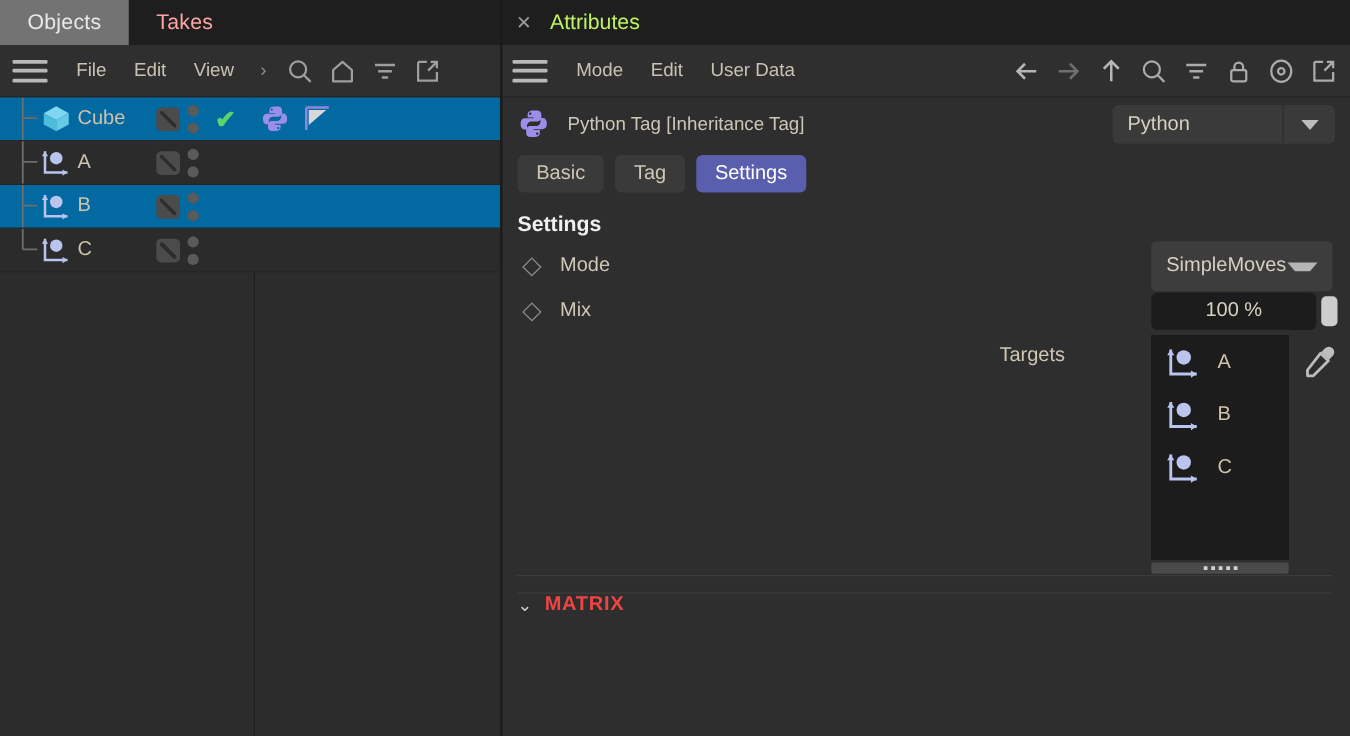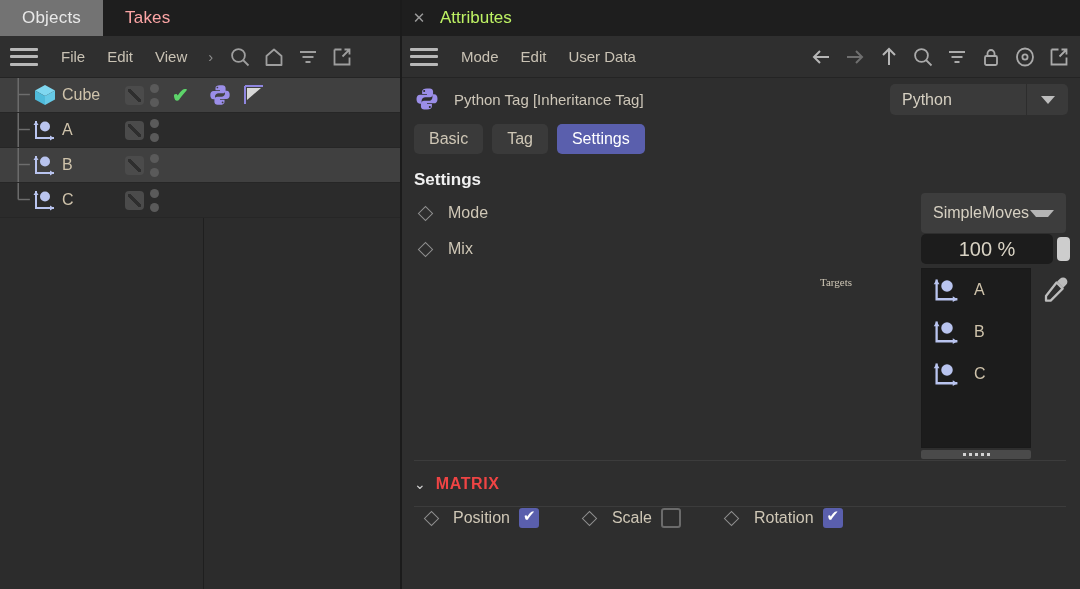--- a/index.html
+++ b/index.html
@@ -36,21 +36,21 @@
   .chev-right { color:#8d8d8d; font-size:15px; padding:0 10px; }
   .tbicon { width:34px; height:30px; display:flex; align-items:center; justify-content:center; }
   .tbicon svg { display:block; }
 
   .tree { flex:1; position:relative; background:#2c2c2c; }
   .col-sep { position:absolute; top:0; bottom:0; width:1px; background:#1f1f1f; }
   .row {
     position:relative; height:35px; display:flex; align-items:center;
     border-bottom:1px solid #262626;
   }
-  .row.shade-a { background:#404040; }
+  .row.shade-a { background:#0369a1; }
   .row.shade-b { background:#2b2b2b; }
   .tree-lines { position:absolute; left:14px; top:0; height:100%; width:24px; }
   .obj-icon { position:absolute; left:32px; top:50%; transform:translateY(-50%); width:26px; height:24px;}
   .obj-label { position:absolute; left:62px; font-size:16px; color:#cfc3ab; }
   .dot-col { position:absolute; left:150px; display:flex; flex-direction:column; gap:5px; }
   .dot { width:9px; height:9px; border-radius:50%; background:#5a5a5a; }
   .edit-box { position:absolute; left:125px; width:19px; height:19px; border-radius:4px; background:#4b4b4b; }
   .edit-box:after{ content:""; position:absolute; left:3px; top:3px; width:13px; height:13px;
      background:linear-gradient(45deg, transparent 42%, #2e2e2e 42%, #2e2e2e 58%, transparent 58%); }
   .check { position:absolute; left:172px; color:#5dd46a; font-size:20px; font-weight:bold; }
@@ -97,29 +97,29 @@
     position:absolute; left:521px; right:14px; height:40px; background:#3d3d3d;
     border-radius:4px; display:flex; align-items:center;
   }
   .field-dd span { padding-left:12px; font-size:16px; color:#d6d0c2; }
   .field-dd .caret-s { position:absolute; right:12px; width:0;height:0;
       border-left:6px solid transparent;border-right:6px solid transparent;border-top:7px solid #b5b5b5;}
 
   .numfield {
     position:absolute; left:521px; width:132px; height:30px; background:#1c1c1c;
     border-radius:5px; display:flex; align-items:center; justify-content:center;
-    font-size:20px; color:#d9d3c4;
+    font-size:16px; color:#d9d3c4;
   }
   .sliderwrap { position:absolute; left:662px; right:14px; height:30px; display:flex; align-items:center; }
   .slider-track { position:absolute; left:0; right:0; height:6px; background:#1f1f1f; border-radius:3px; }
   .slider-fill { position:absolute; left:0; height:6px; background:#5a5fad; border-radius:3px; }
   .slider-knob { position:absolute; width:13px; height:24px; background:#cdcdcd; border-radius:4px; }
 
   .targets-row { position:relative; height:180px; }
-  .targets-label { position:absolute; left:452px; top:8px; font-size:11px; color:#cfc7b6; transform:translateX(-100%);font-family:Liberation Serif, serif; }
+  .targets-label { position:absolute; left:452px; top:8px; font-size:16px; color:#cfc7b6; transform:translateX(-100%); }
   .targets-box {
     position:absolute; left:521px; right:49px; top:0; height:180px;
     background:#1c1c1c; border:1px solid #1a1a1a;
   }
   .titem { display:flex; align-items:center; height:42px; padding-left:10px; }
   .titem .nm { font-size:16px; color:#cfc3ab; margin-left:12px; }
   .pipette { position:absolute; right:8px; top:6px; width:32px; height:32px; }
 
   .grip { position:absolute; left:521px; right:49px; top:182px; height:9px; background:#4a4a4a; border-radius:2px;
           display:flex; align-items:center; justify-content:center; gap:3px;}
@@ -457,42 +457,17 @@
           </div>
       </div>
 
       <div class="divider"></div>
 
       <div class="matrix-head">
         <span class="chev-down">⌄</span>
         <span class="matrix-title">MATRIX</span>
       </div>
 
-      <div class="matrix-row">
-        <div class="mcell">
-          <div class="diamond">
-              <i></i>
-            </div>
-          <span class="mlabel">Position</span>
-          <span class="cbx on"></span>
-        </div>
-        <div class="gap1"></div>
-        <div class="mcell">
-          <div class="diamond">
-              <i></i>
-            </div>
-          <span class="mlabel">Scale</span>
-          <span class="cbx"></span>
-        </div>
-        <div class="gap2"></div>
-        <div class="mcell">
-          <div class="diamond">
-              <i></i>
-            </div>
-          <span class="mlabel">Rotation</span>
-          <span class="cbx on"></span>
-        </div>
-      </div>
 
       <div class="bottom-divider"></div>
     </div>
   </div>
 </div>
 
 </body></html>

